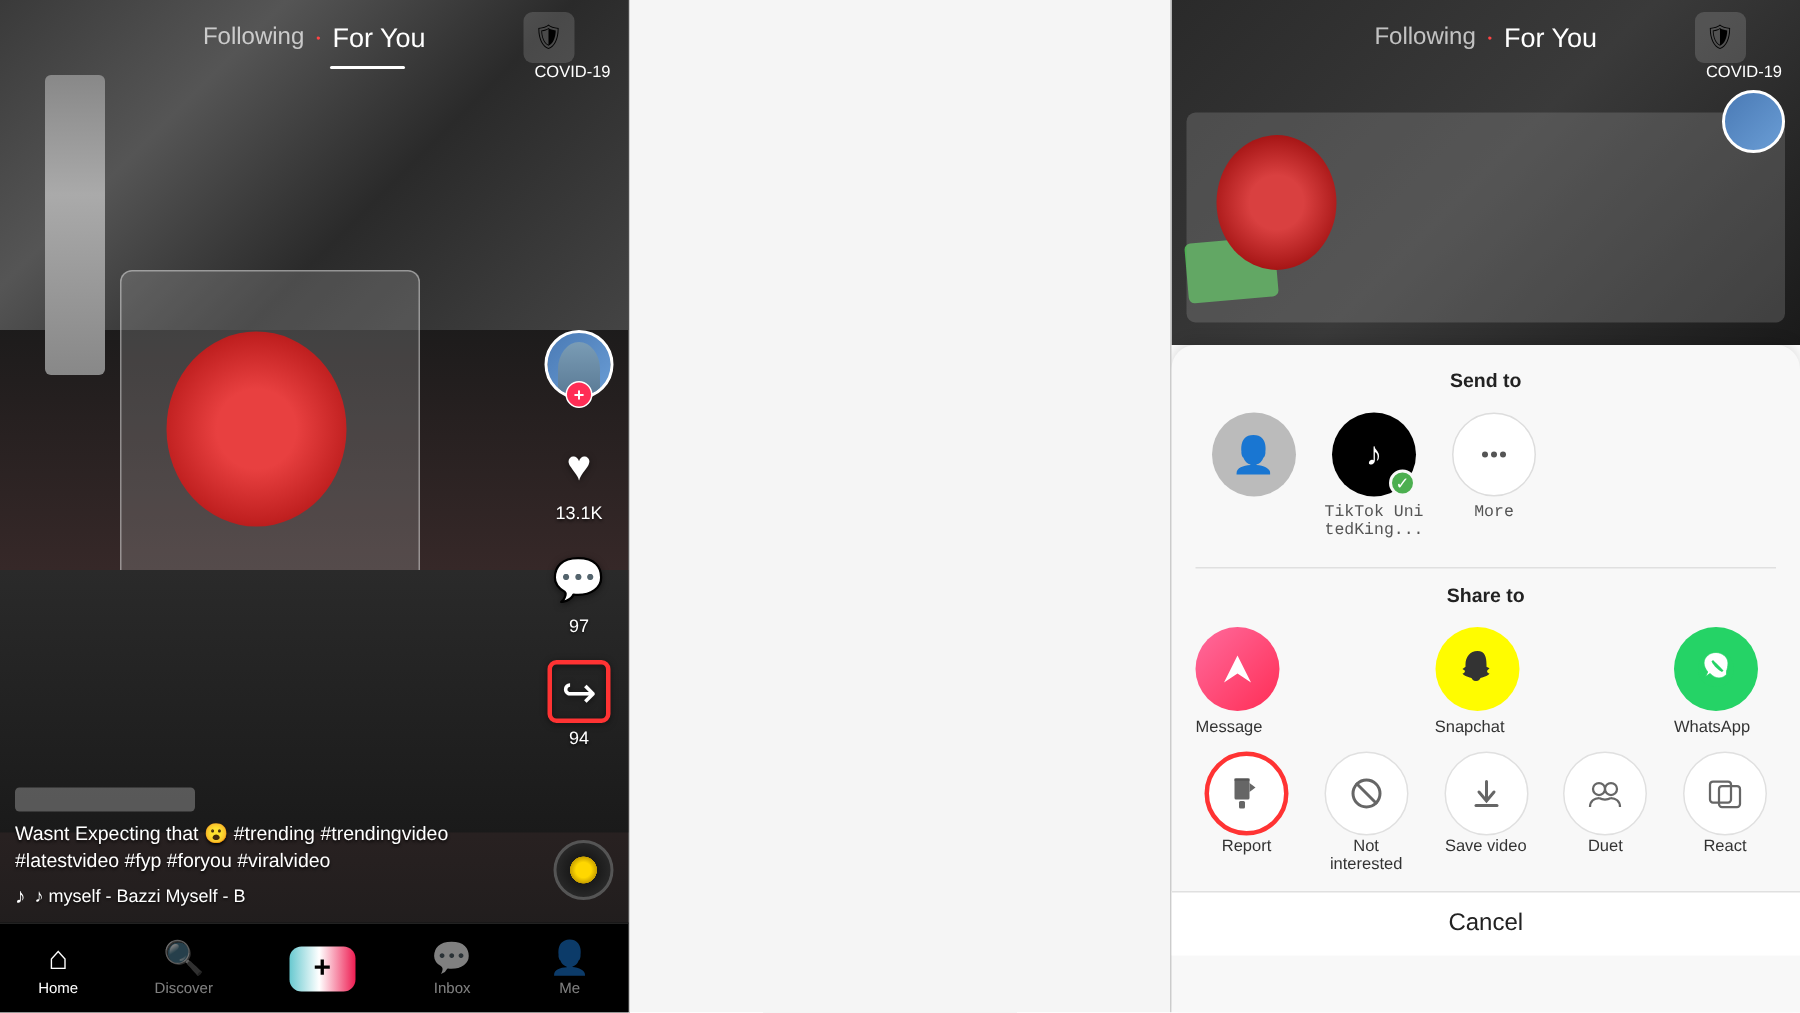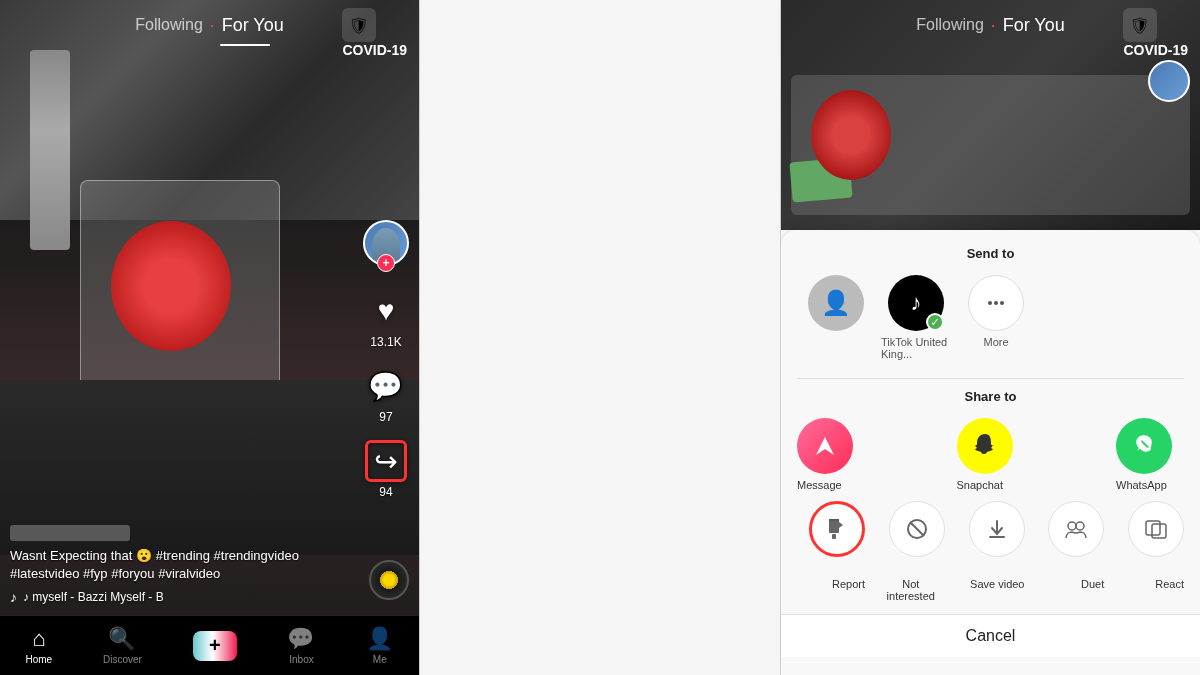--- a/index.html
+++ b/index.html
@@ -120,22 +120,22 @@
       height: 34px;
       background: rgba(255,255,255,0.15);
       border-radius: 6px;
       display: flex;
       align-items: center;
       justify-content: center;
       font-size: 16px;
     }
     .covid-text {
       color: #fff;
-      font-size: 14px;
-      font-weight: 700;
+      font-size: 11px;
+      font-weight: 400;
       padding-left: 32px;
     }
 
     
     .right-actions {
       position: absolute;
       right: 10px;
       top: 220px;
       display: flex;
       flex-direction: column;
@@ -437,21 +437,23 @@
       justify-content: center;
       font-size: 24px;
     }
     .contact-avatar.person-gray {
       background: #bbb;
       color: #888;
     }
     .contact-name {
       font-size: 11px;
       color: #555;
+      text-align: center;
       word-break: break-all;
+      font-family: Liberation Mono, monospace;
     }
 
     .tiktok-logo-circle {
       width: 56px;
       height: 56px;
       border-radius: 50%;
       background: #000;
       display: flex;
       align-items: center;
       justify-content: center;
@@ -529,22 +531,22 @@
     }
 
     .action-row {
       display: flex;
       gap: 6px;
       justify-content: space-between;
     }
     .action-app-item {
       display: flex;
       flex-direction: column;
-      align-items: flex-end;
-      gap: 21px;
+      align-items: center;
+      gap: 1px;
       width: 68px;
     }
     .action-app-icon {
       width: 56px;
       height: 56px;
       border-radius: 50%;
       display: flex;
       align-items: center;
       justify-content: center;
       font-size: 24px;

